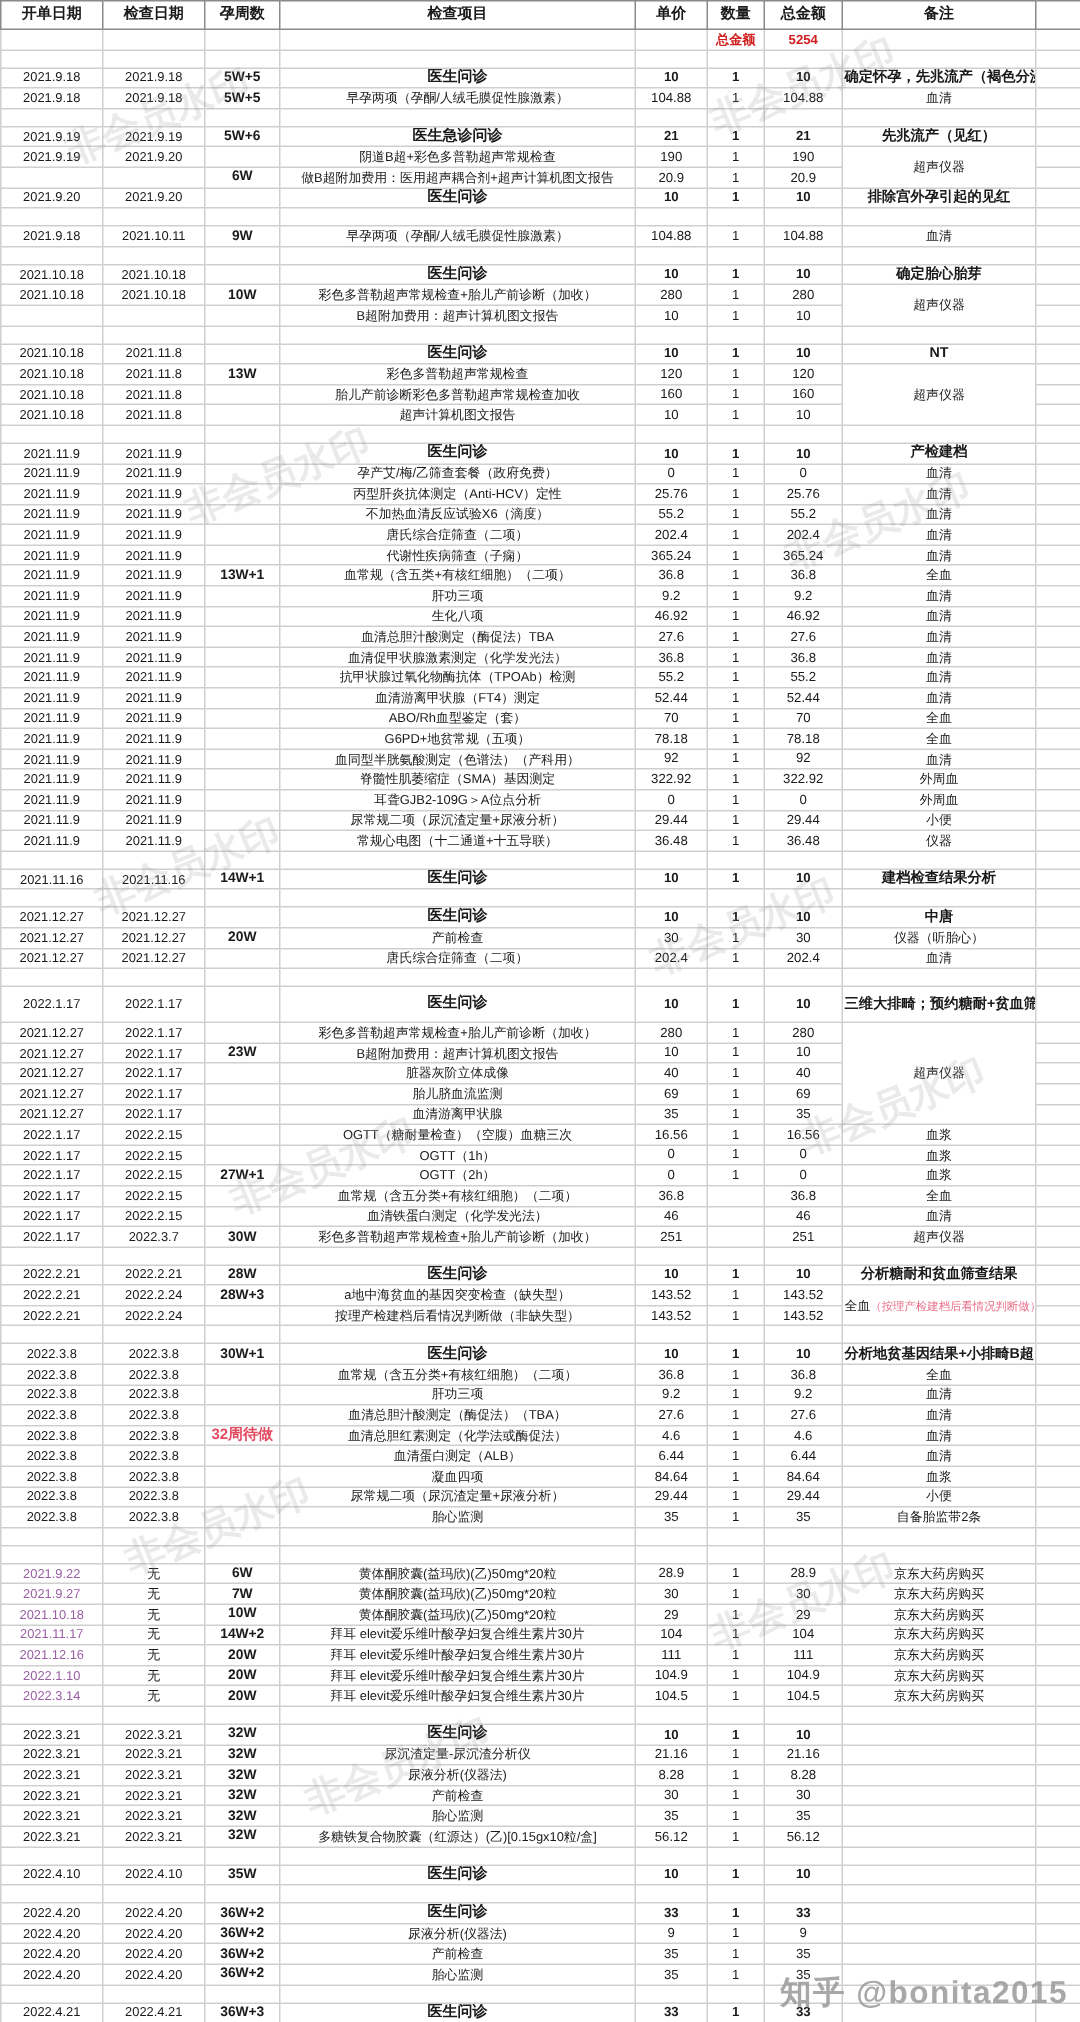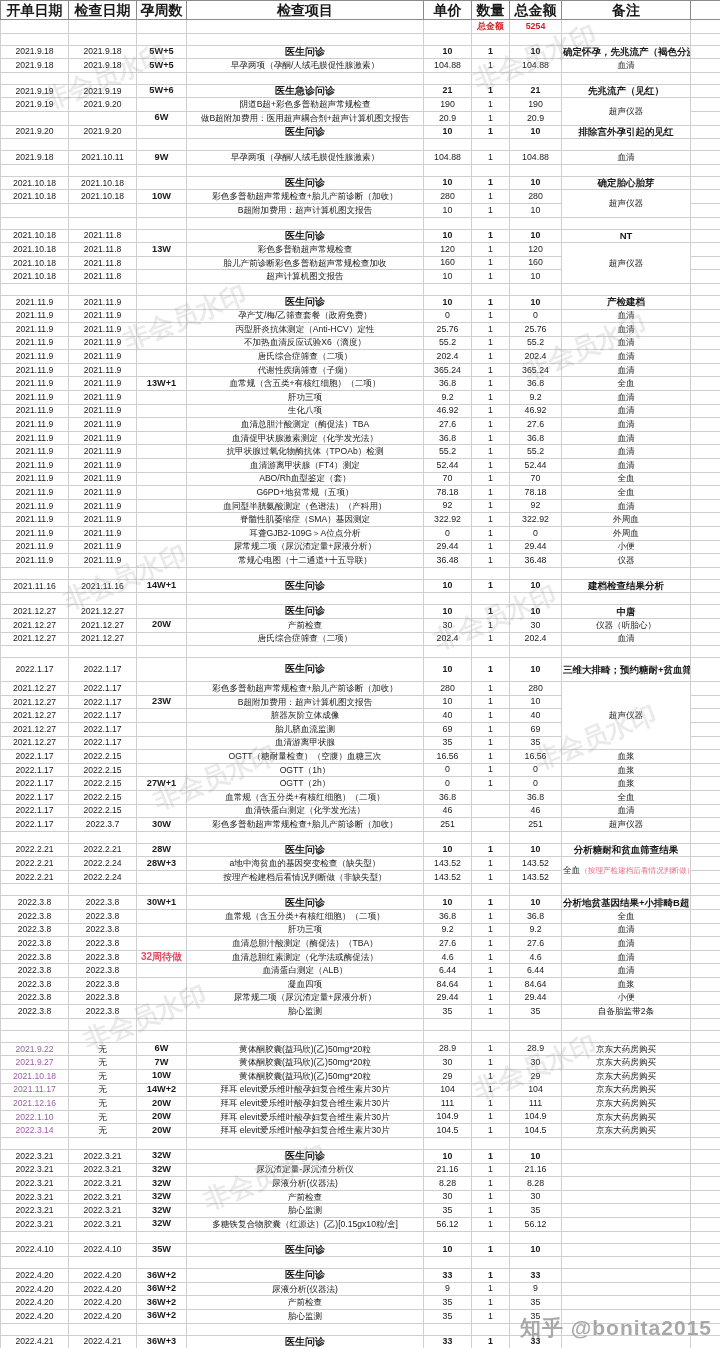--- a/index.html
+++ b/index.html
@@ -33,21 +33,21 @@
   col.c-week{width:50px;}
   col.c-item{width:237px;}
   col.c-price{width:48px;}
   col.c-qty{width:38px;}
   col.c-total{width:52px;}
   col.c-note{width:129px;}
   col.c-pad{width:30px;}
 
   
   tr.head td{
-    font-weight:bold;font-size:14px;height:18px;
+    font-weight:bold;font-size:10px;height:18px;
     border:1px solid #8a8a8a;background:#fff;margin-left:16px;
   }
   td.nb{border:none;background:#fff;}
 
   
   tr.spacer td{height:11px;}
 
   
   td.b{font-weight:bold;font-size:10px;}
   td.note-b{font-weight:bold;font-size:9.5px;}

